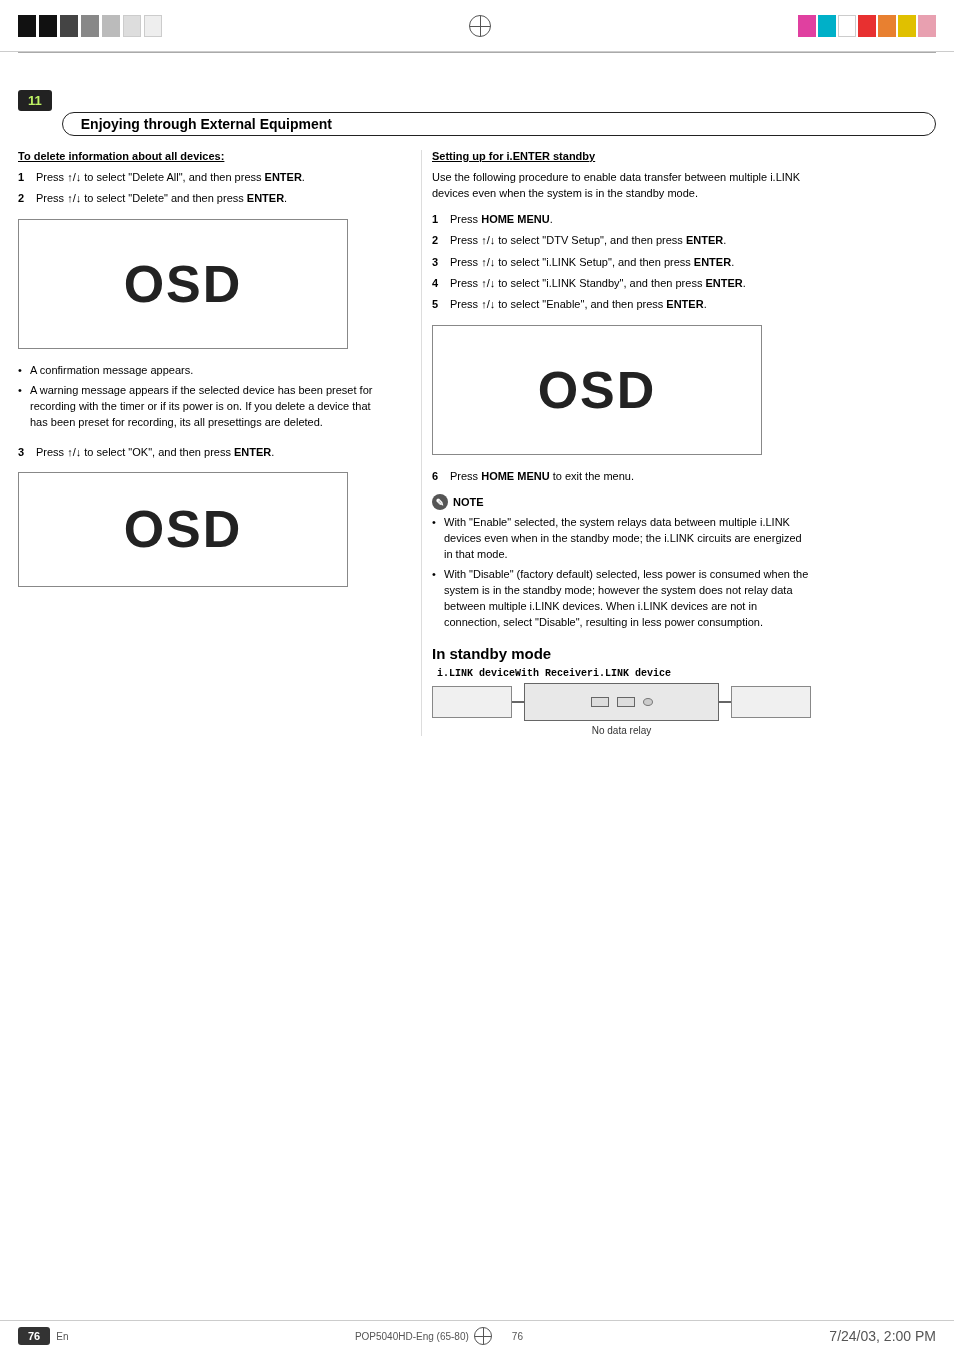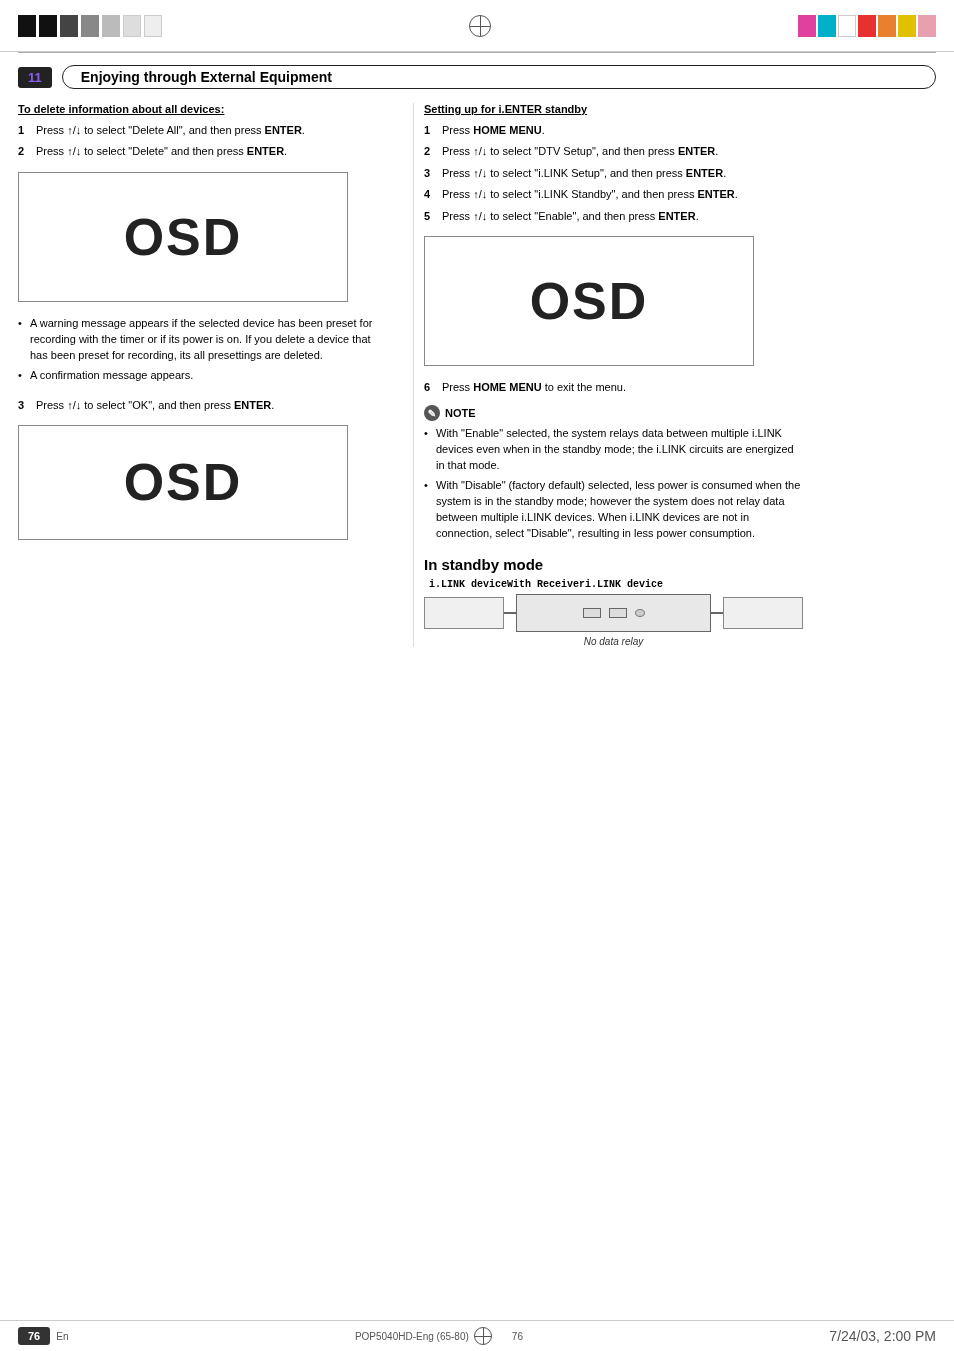--- a/index.html
+++ b/index.html
@@ -84,41 +84,42 @@
 
     
     .chapter-header {
       display: flex;
       align-items: center;
       margin: 12px 18px 14px 18px;
       gap: 10px;
     }
     .chapter-number-box {
       background: #222;
-      color: #8b5cf6;
+      color: #bef264;
       font-size: 13px;
       font-weight: bold;
       padding: 3px 10px;
       border-radius: 3px;
       min-width: 32px;
       text-align: center;
     }
     .chapter-title {
       font-size: 14px;
       font-weight: bold;
       border: 1.5px solid #222;
       border-radius: 12px;
       padding: 3px 18px;
       flex: 1;
+      margin-top: 47px;
     }
 
     
     .main-content {
       display: flex;
-      gap: 5px;
+      gap: 13px;
       margin: 0 18px;
     }
     .left-col {
       width: 390px;
       padding-right: 18px;
     }
     .right-col {
       width: 390px;
       padding-left: 10px;
       border-left: 1px solid #ddd;
@@ -297,21 +298,20 @@
     .connector-line {
       width: 12px;
       height: 2px;
       background: #666;
     }
     .no-data-relay {
       text-align: center;
       font-size: 10px;
       margin-top: 4px;
       color: #333;
-      font-style: italic;
     }
 
     
     .bottom-bar {
       position: absolute;
       bottom: 0;
       left: 0;
       right: 0;
       display: flex;
       align-items: center;
@@ -404,41 +404,42 @@
           Press <span class="updown-arrow">↑/↓</span> to select "Delete" and then press <strong>ENTER</strong>.
         </span>
       </li>
     </ul>
 
     <div class="osd-box">
       <span class="osd-text">OSD</span>
     </div>
 
     <ul class="bullet-list">
+      <li>A confirmation message appears.</li>
       <li>A warning message appears if the selected device has been preset for recording with the timer or if its power is on. If you delete a device that has been preset for recording, its all presettings are deleted.</li>
-      <li>A confirmation message appears.</li>
     </ul>
 
     <ul class="steps-list">
       <li>
         <span class="step-num">3</span>
         <span class="step-text">
           Press <span class="updown-arrow">↑/↓</span> to select "OK", and then press <strong>ENTER</strong>.
         </span>
       </li>
     </ul>
 
     <div class="osd-box-small">
       <span class="osd-text">OSD</span>
     </div>
   </div>
 
   <div class="right-col">
     <div class="section-title">Setting up for i.ENTER standby</div>
 
+    <p style="font-size:11px;line-height:1.45;margin-bottom:10px;">Use the following procedure to enable data transfer between multiple i.LINK devices even when the system is in the standby mode.</p>
 
     <ul class="steps-list">
       <li>
         <span class="step-num">1</span>
         <span class="step-text">Press <strong>HOME MENU</strong>.</span>
       </li>
       <li>
         <span class="step-num">2</span>
         <span class="step-text">Press <span class="updown-arrow">↑/↓</span> to select "DTV Setup", and then press <strong>ENTER</strong>.</span>
       </li>

